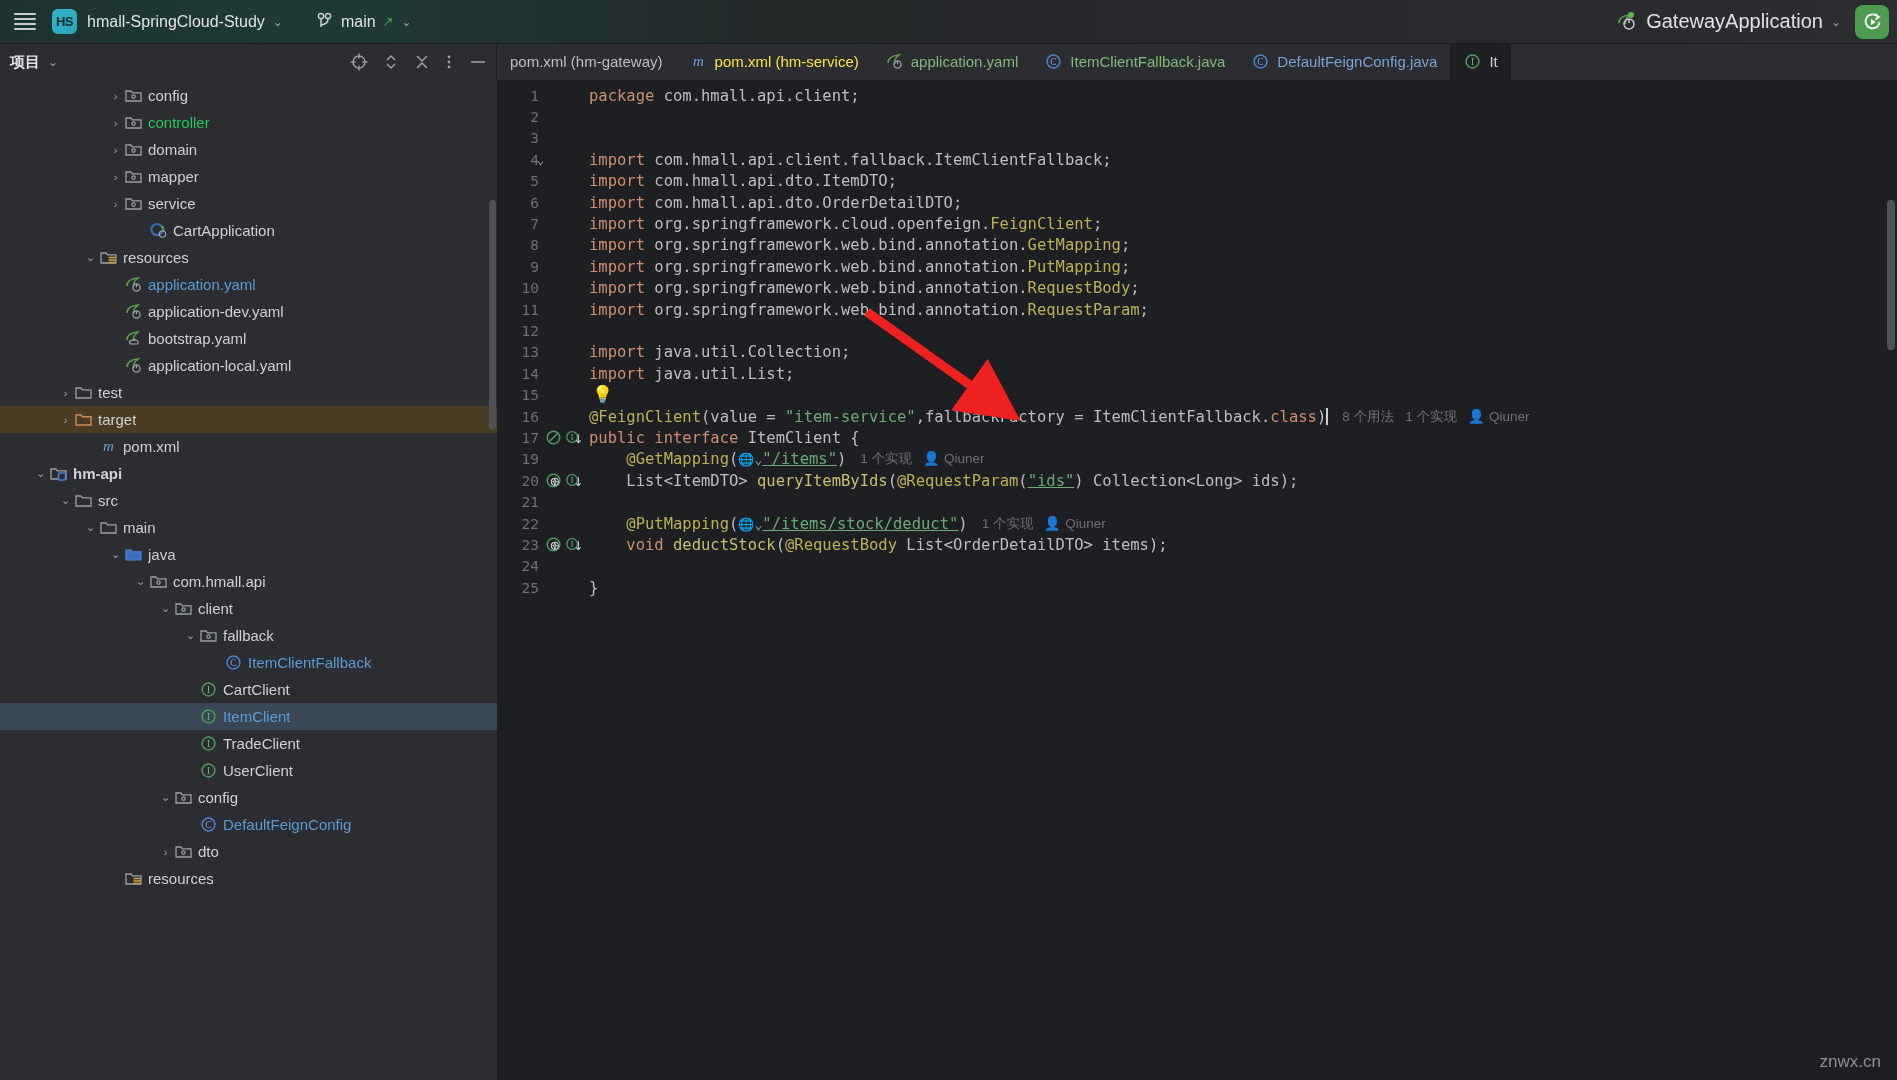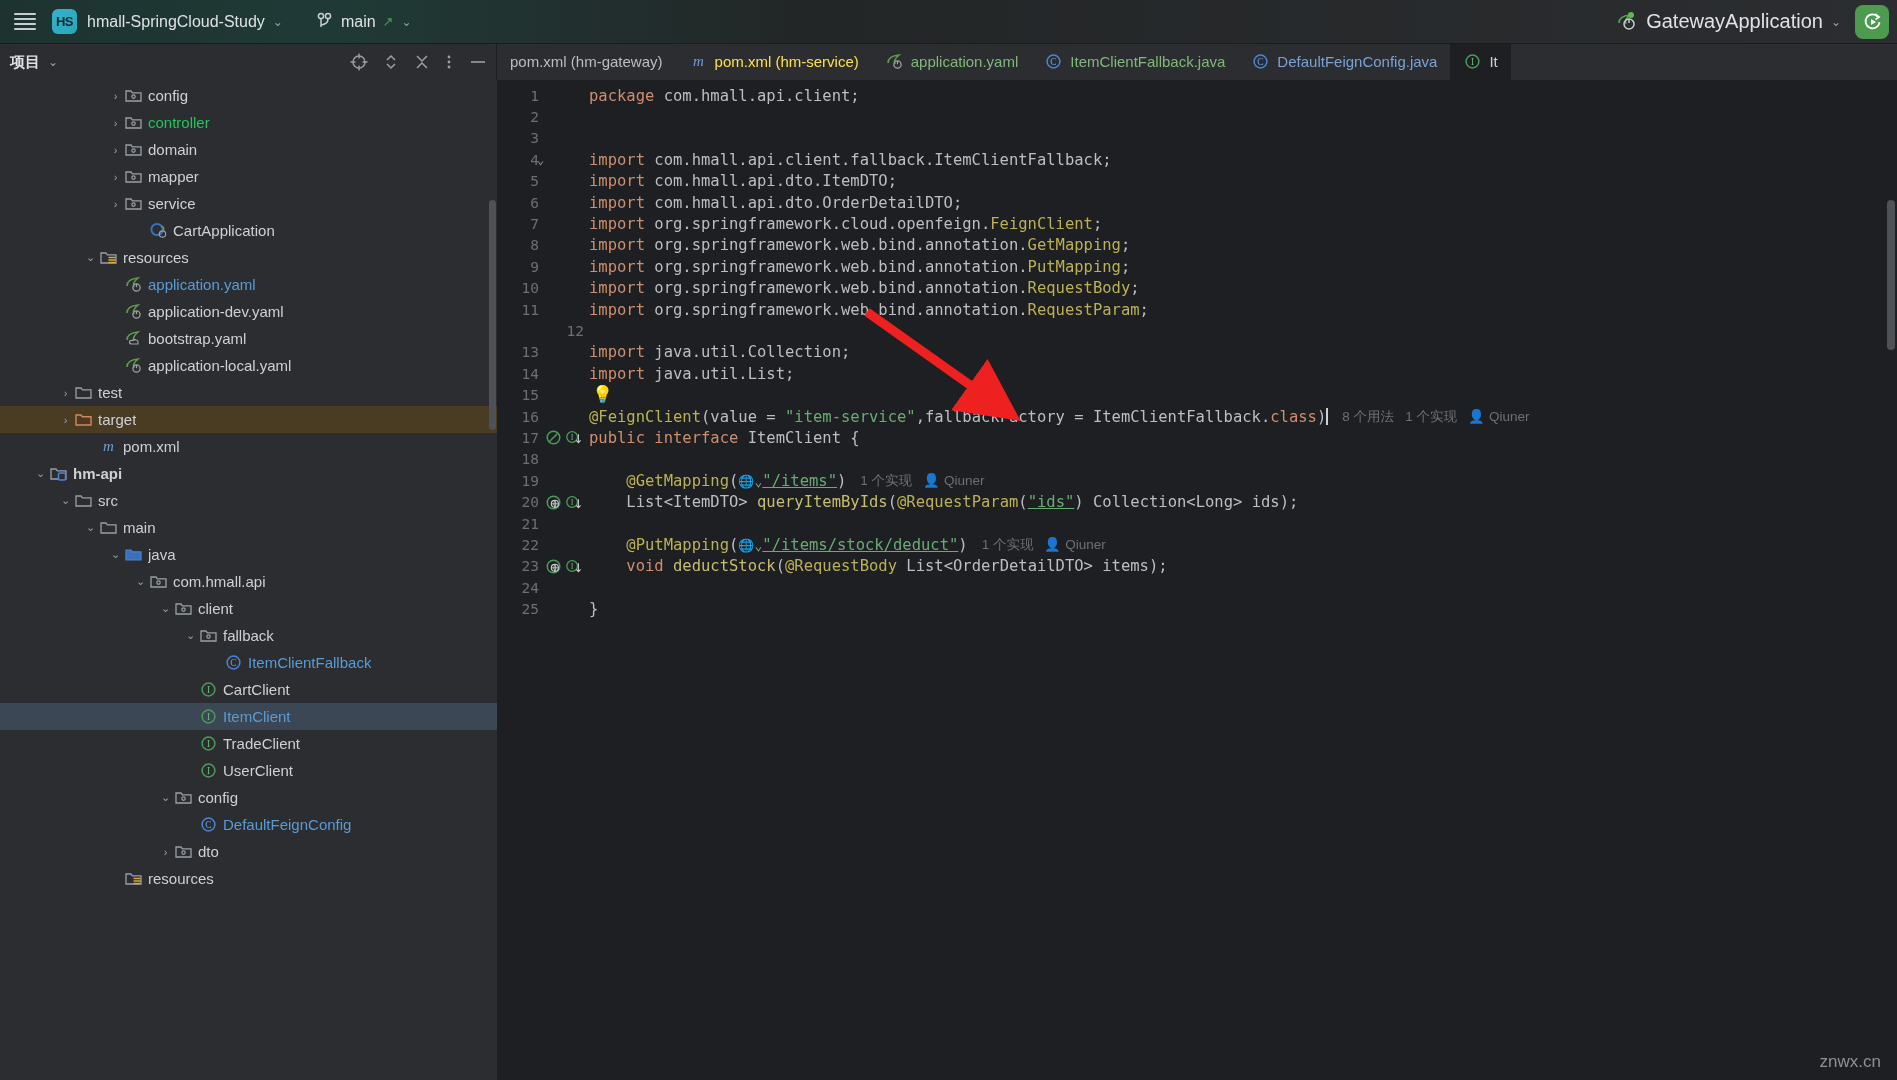--- a/index.html
+++ b/index.html
@@ -563,21 +563,21 @@
         <div class="cline" style="height: 21.4px;">
           <span class="lnum">10</span>
           <span class="gicons"></span>
           <span class="ctext"><span class="kw">import</span> org.springframework.web.bind.annotation.<span class="ann">RequestBody</span>;</span>
         </div>
         <div class="cline" style="height: 21.4px;">
           <span class="lnum">11</span>
           <span class="gicons"></span>
           <span class="ctext"><span class="kw">import</span> org.springframework.web.bind.annotation.<span class="ann">RequestParam</span>;</span>
         </div>
-        <div class="cline" style="height: 21.4px; margin-left: 45px;">
+        <div class="cline" style="height: 21.4px;">
           <span class="lnum">12</span>
           <span class="gicons"></span>
           <span class="ctext"></span>
         </div>
         <div class="cline" style="height: 21.4px;">
           <span class="lnum">13</span>
           <span class="gicons"></span>
           <span class="ctext"><span class="kw">import</span> java.util.Collection;</span>
         </div>
         <div class="cline" style="height: 21.4px;">
@@ -603,25 +603,20 @@
               <circle cx="9.5" cy="9.5" r="7" fill="none" stroke="#4b9b5a" stroke-width="1.7"></circle>
               <path d="M5 14 L14 5" stroke="#4b9b5a" stroke-width="1.7"></path>
             </svg>
             <svg width="17" height="17" viewBox="0 0 19 19">
               <circle cx="8" cy="9" r="6" fill="none" stroke="#4b9b5a" stroke-width="1.5"></circle>
               <text x="8" y="12.6" text-anchor="middle" font-size="9" fill="#6fba7e" font-family="Liberation Serif, serif">I</text>
               <path d="M15 6 v9 M12.6 12.6 L15 15.2 L17.4 12.6" fill="none" stroke="#c8cdd3" stroke-width="1.2"></path>
             </svg>
           </span>
           <span class="ctext"><span class="kw">public</span> <span class="kw">interface</span> ItemClient {</span>
-        </div>
-        <div class="cline" style="height: 21.4px;">
-          <span class="lnum">18</span>
-          <span class="gicons"></span>
-          <span class="ctext"></span>
         </div>
         <div class="cline" style="height: 21.4px;">
           <span class="lnum">19</span>
           <span class="gicons"></span>
           <span class="ctext">    <span class="ann">@GetMapping</span>(<span style="color:#9aa0a6;font-size:13px">🌐⌄</span><span class="str" style="text-decoration:underline">"/items"</span>)</span>
           <span class="hint" style="margin-left: 14px;"><span>1 个实现</span>&nbsp;&nbsp;&nbsp;<span>👤 Qiuner</span></span>
         </div>
         <div class="cline" style="height: 21.4px;">
           <span class="lnum">20</span>
           <span class="gicons">

